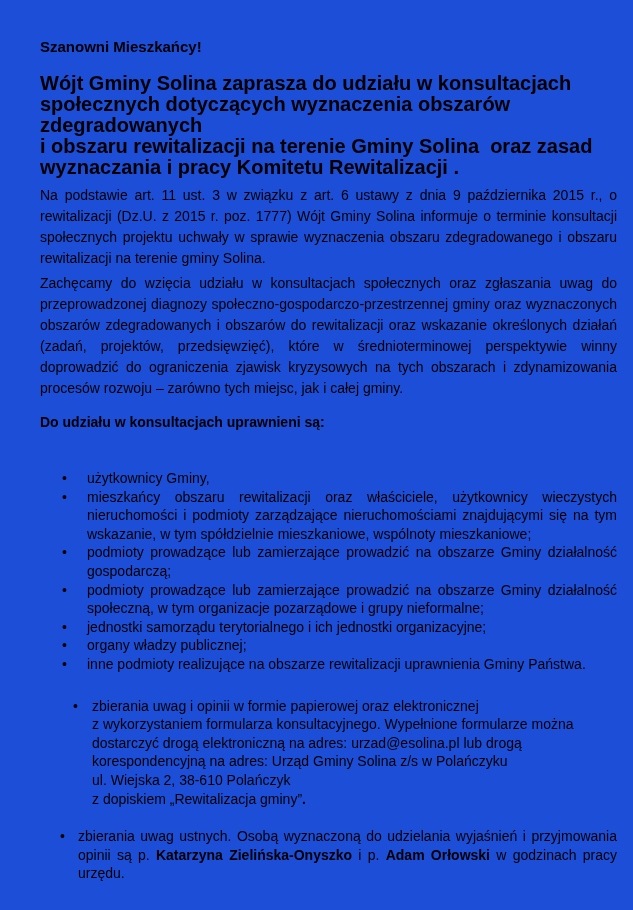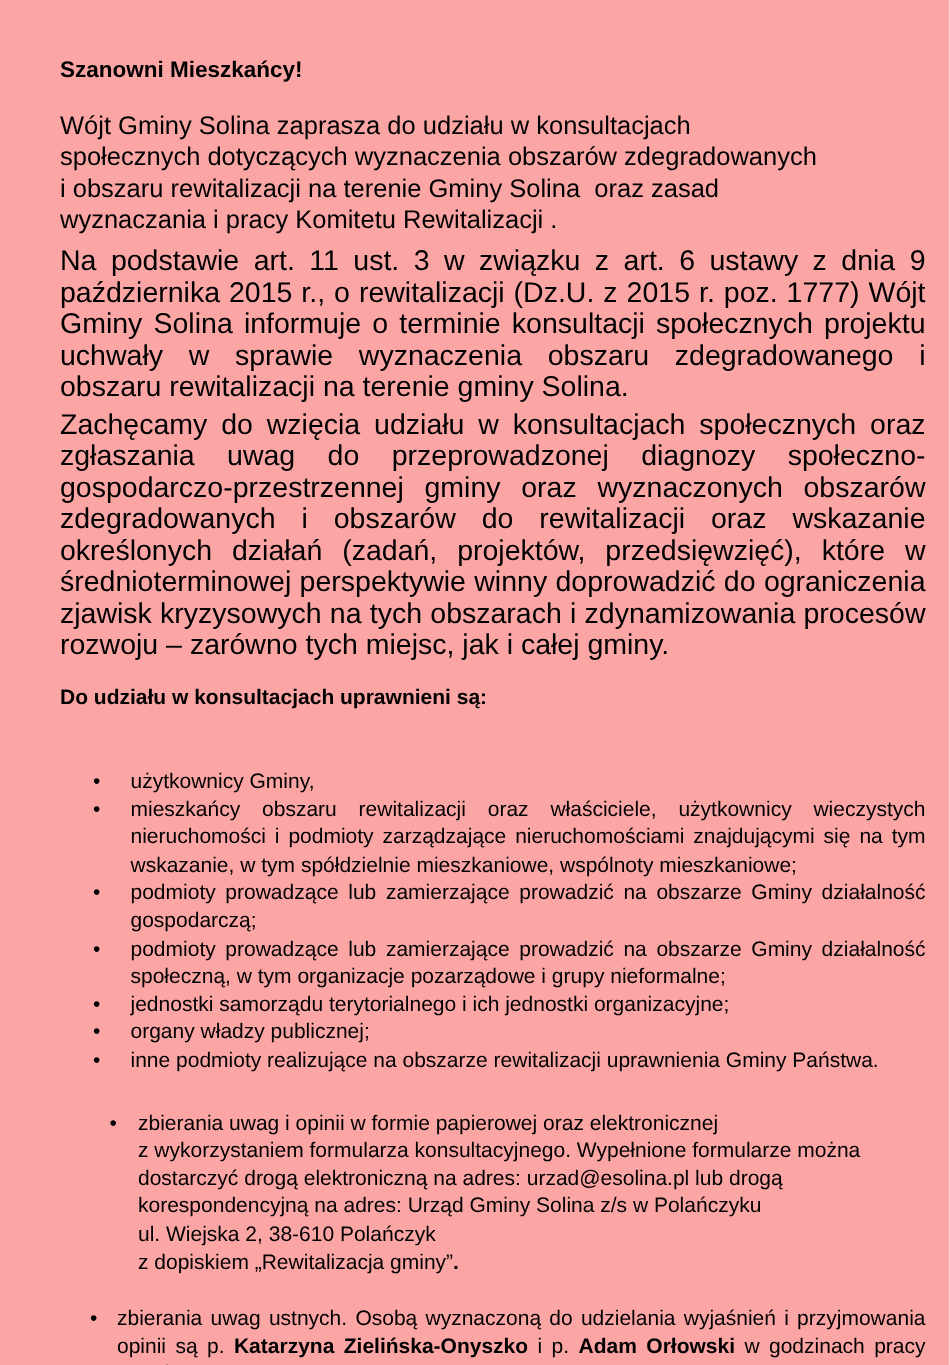--- a/index.html
+++ b/index.html
@@ -2,40 +2,40 @@
 <html lang="pl"><head>
 <meta charset="utf-8">
 <style>
   html, body { margin: 0; padding: 0; background: #ffffff; }
   .page {
     position: relative;
     width: 633px;
     height: 910px;
     box-sizing: border-box;
     padding: 36px 16px 12px 40px;
-    background: #fca5a5;
+    background: #1d4ed8;
     color: #000000;
     font-family: "Liberation Sans", sans-serif;
     overflow: hidden;
   }
   .title {
     font-size: 15px;
     font-weight: 700;
     line-height: 21px;
     margin: 0 0 16px 0;
   }
   .intro {
-    font-size: 17px;
-    font-weight: 400;
+    font-size: 20px;
+    font-weight: 700;
     line-height: 21px;
     margin: 0 0 7px 0;
     white-space: pre-wrap;
   }
   .para {
-    font-size: 19px;
+    font-size: 14px;
     line-height: 21px;
     text-align: justify;
     margin: 0 0 4px 0;
   }
   .heading {
     font-size: 14px;
     font-weight: 700;
     line-height: 21px;
     margin: 13px 0 36px 0;
   }

